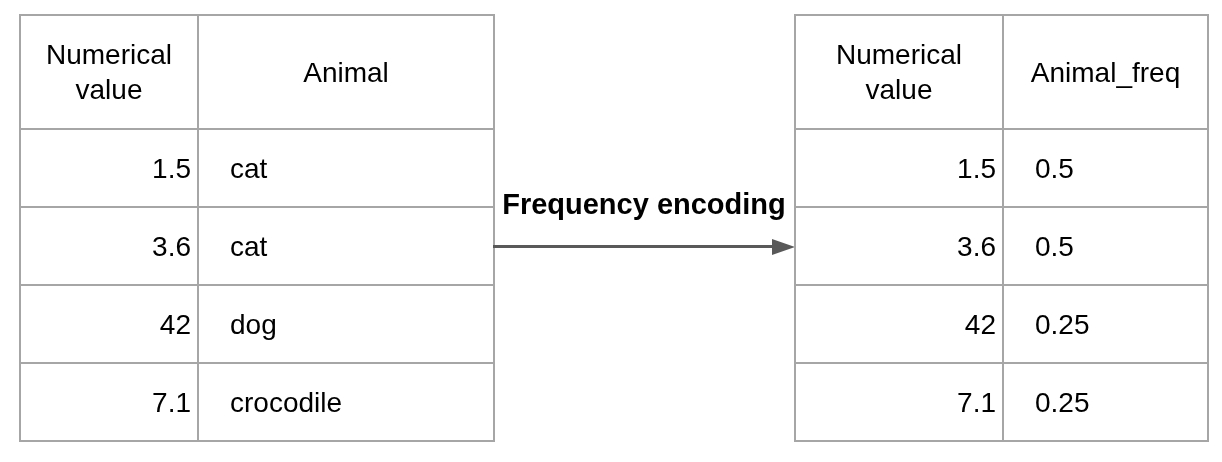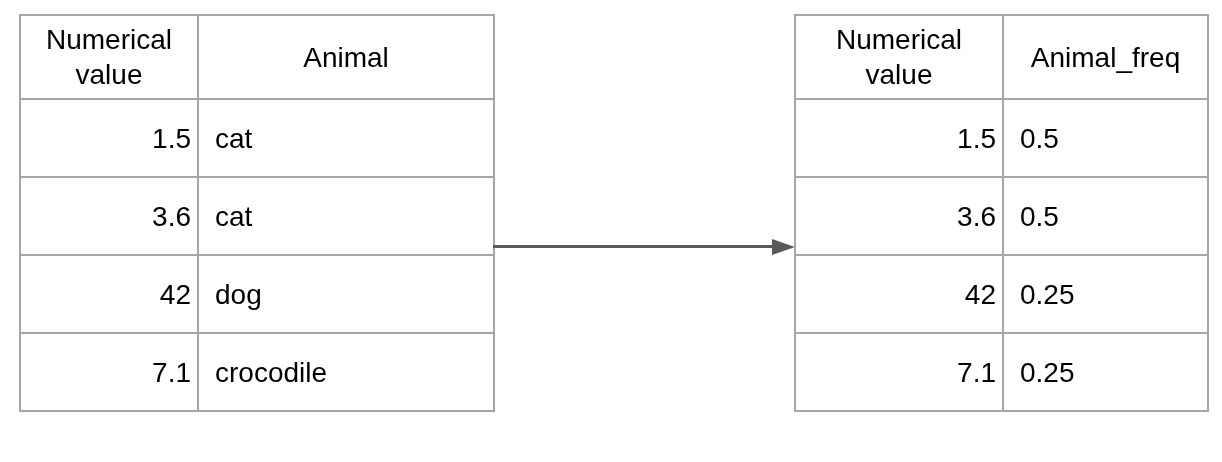--- a/index.html
+++ b/index.html
@@ -27,25 +27,25 @@
   }
   table.tbl-left{left:19px;width:474px;}
   table.tbl-right{left:794px;width:413px;}
   .tbl th,.tbl td{
     border:2px solid var(--border);
     font-weight:normal;
     vertical-align:middle;
     overflow:hidden;
     background:var(--bg);
   }
-  .tbl thead tr{height:84px;}
+  .tbl thead tr{height:114px;}
   .tbl tbody tr{height:78px;}
   .tbl th{text-align:center;padding:0 10px;}
   .tbl td.cell-num{text-align:right;padding:0 6px;}
-  .tbl td.cell-txt{text-align:left;padding:0 6px 0 16px;}
+  .tbl td.cell-txt{text-align:left;padding:0 6px 0 31px;}
   .middle{
     position:absolute;
     left:493px;top:0;
     width:302px;height:462px;
   }
   .transform-label{
     position:absolute;
     left:-40px;right:-40px;
     top:188px;
     text-align:center;
@@ -102,20 +102,21 @@
         <td class="cell-txt">dog</td>
       </tr>
       <tr>
         <td class="cell-num">7.1</td>
         <td class="cell-txt">crocodile</td>
       </tr>
     </tbody>
   </table>
 
   <div class="middle">
+    <div class="transform-label">Frequency encoding</div>
     <div class="arrow">
       <div class="arrow-shaft"></div>
       <div class="arrow-head"></div>
     </div>
   </div>
 
   <table class="tbl tbl-right">
     <colgroup>
         <col style="width:208px">
         <col style="width:205px">

